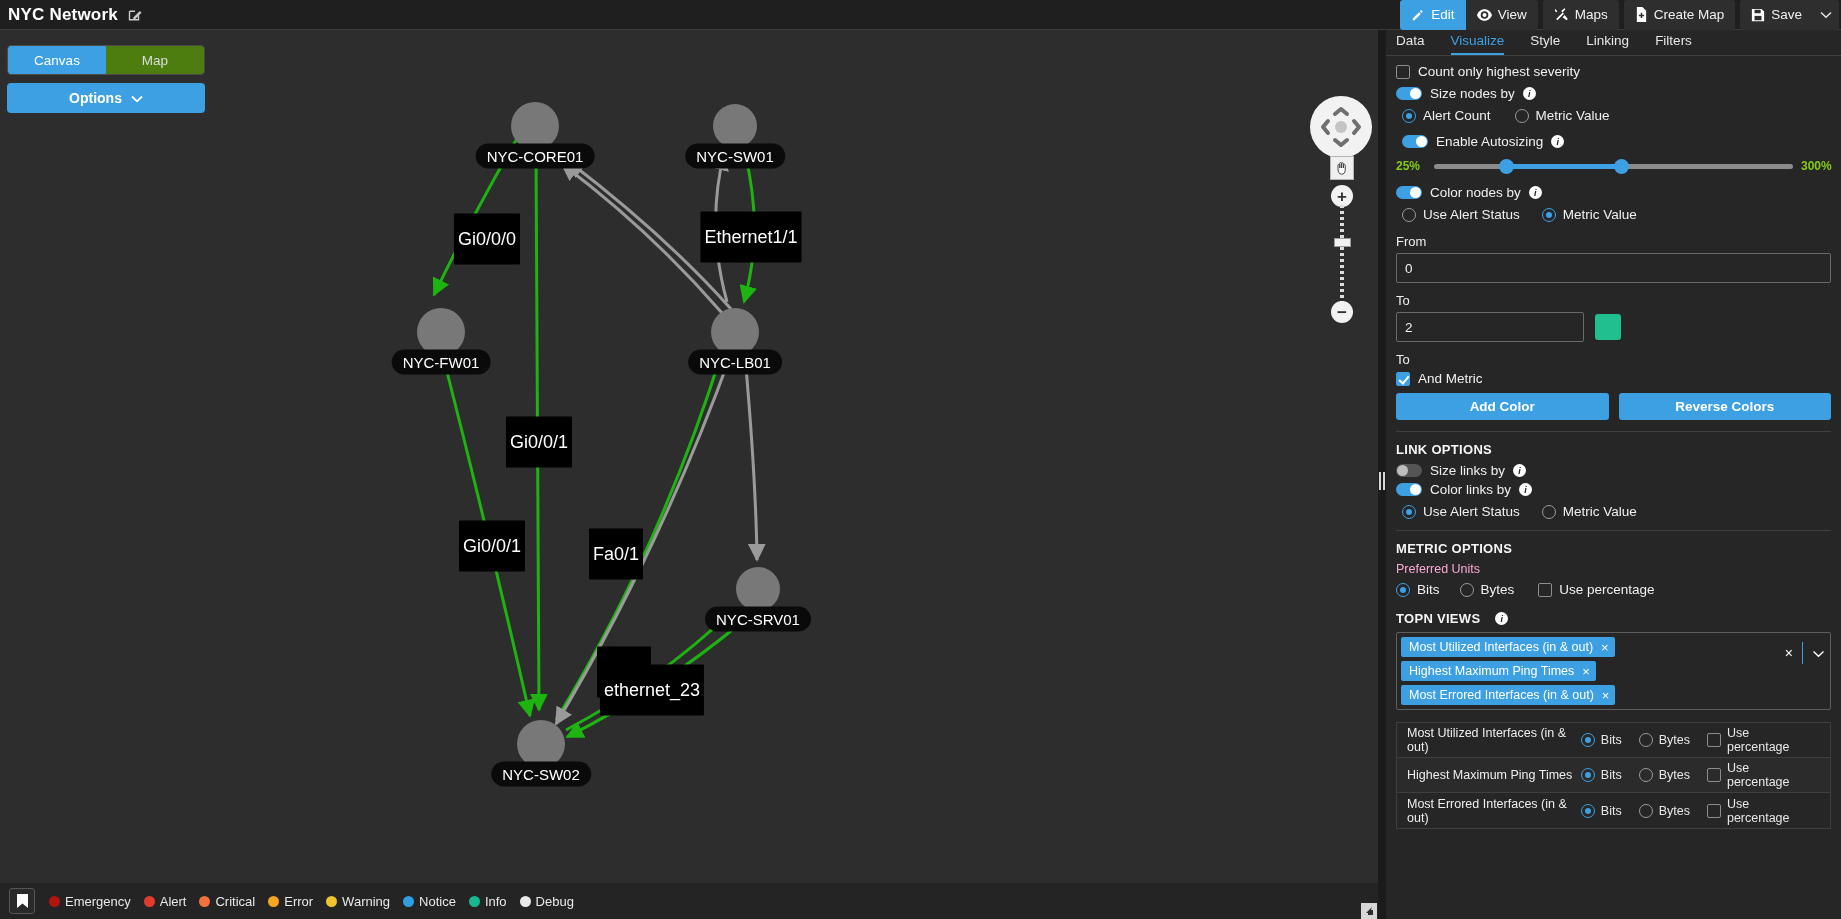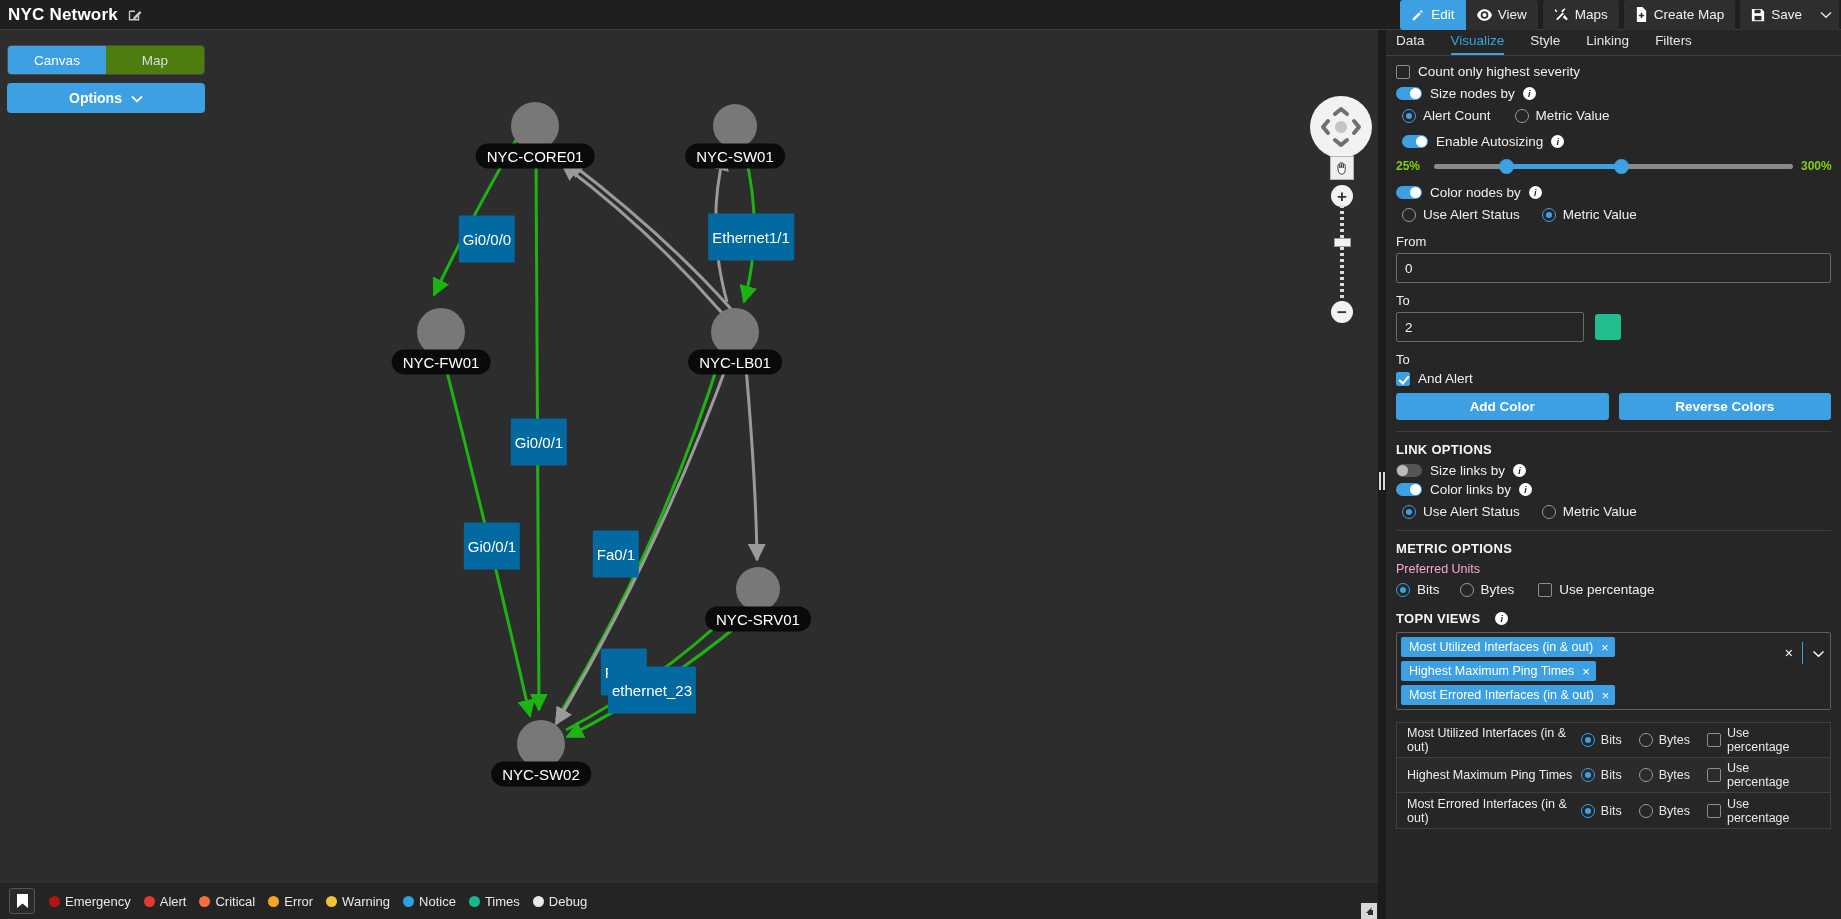--- a/index.html
+++ b/index.html
@@ -69,21 +69,21 @@
   }
   svg.graph { position:absolute; left:0; top:0; width:1378px; height:889px; }
   .nodelabel {
     position:absolute; transform:translate(-50%,-50%);
     background:#0a0a0a; color:#fff; border-radius:13px;
     padding:4px 11px; font-size:15px; white-space:nowrap;
     font-family:"Liberation Sans", sans-serif;
   }
   .edgelabel {
     position:absolute; transform:translate(-50%,-50%);
-    background:#0369a1; color:#fff; font-size:15px; padding:15px 4px;
+    background:#000000; color:#fff; font-size:18px; padding:15px 4px;
     white-space:nowrap; border-radius:1px;
   }
 
   
   .navpad {
     position:absolute; left:1310px; top:66px; width:62px; height:62px;
     border-radius:50%; background:#f2f2f2;
     display:flex; align-items:center; justify-content:center;
     cursor:pointer;
   }
@@ -436,21 +436,21 @@
       <div class="lg-item">
         <span class="lg-dot" style="background:#f0c330"></span>
         <span>Warning</span>
       </div>
       <div class="lg-item">
         <span class="lg-dot" style="background:#2f9fe0"></span>
         <span>Notice</span>
       </div>
       <div class="lg-item">
         <span class="lg-dot" style="background:#17b890"></span>
-        <span>Times</span>
+        <span>Info</span>
       </div>
       <div class="lg-item">
         <span class="lg-dot" style="background:#e9e9e9"></span>
         <span>Debug</span>
       </div>
     </div>
   </div>
 
   <div class="left-tools">
     <div class="seg">
@@ -540,21 +540,21 @@
       <label class="fl">To</label>
       <div style="display:flex; align-items:center; gap:11px; margin-bottom:10px;">
         <input class="inp" style="width: 188px;" value="2">
         <span class="swatch" style="background:#21bf8f;"></span>
       </div>
 
       <label class="fl">To</label>
 
       <div class="row">
         <span class="cb on"></span>
-        <span class="lbl">And Alert</span>
+        <span class="lbl">And Metric</span>
       </div>
 
       <div style="display:flex; gap:10px;">
         <div class="bigbtn">Add Color</div>
         <div class="bigbtn">Reverse Colors</div>
       </div>
 
       <div class="divider"></div>
       <div class="sechead">
         <span>LINK OPTIONS</span>

